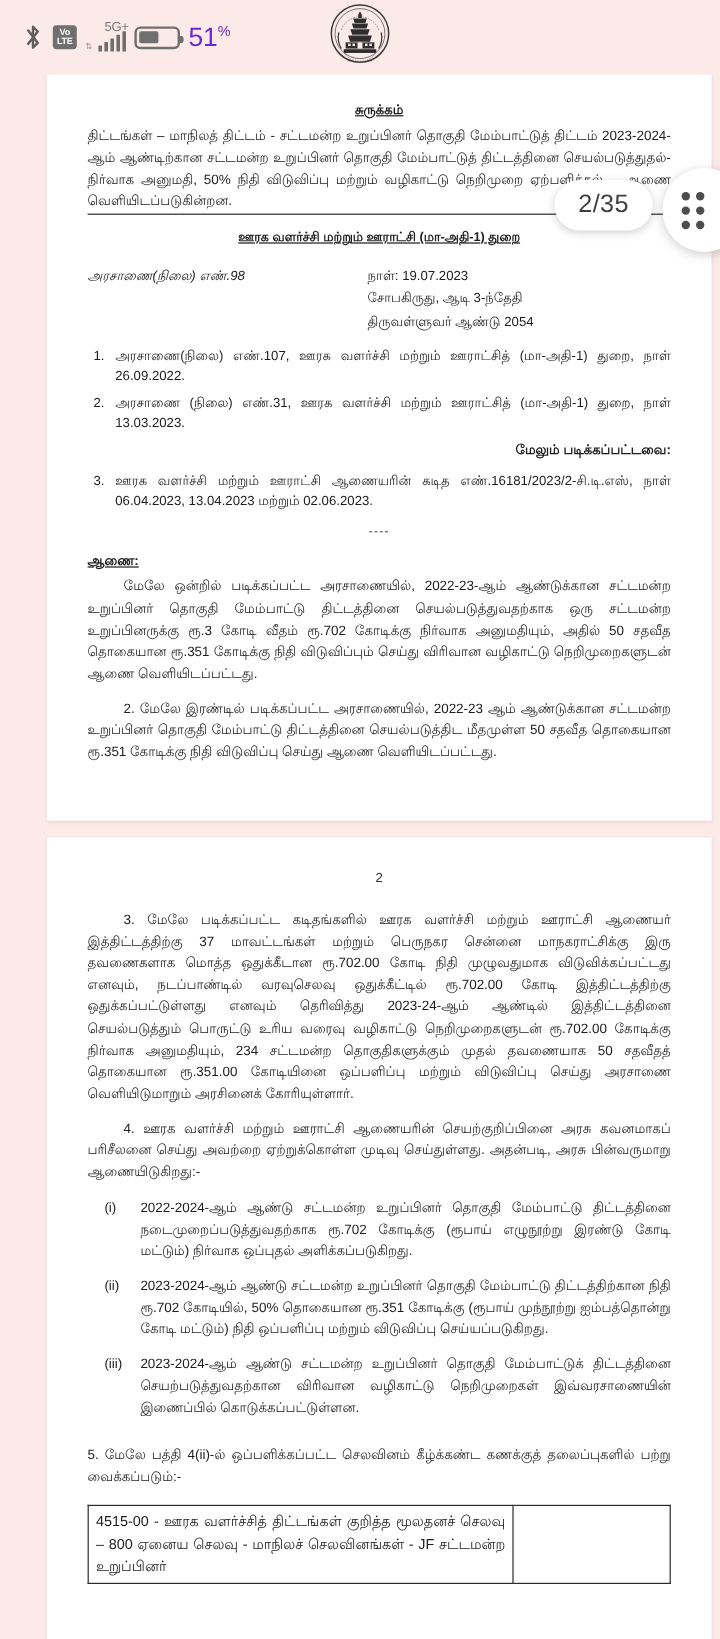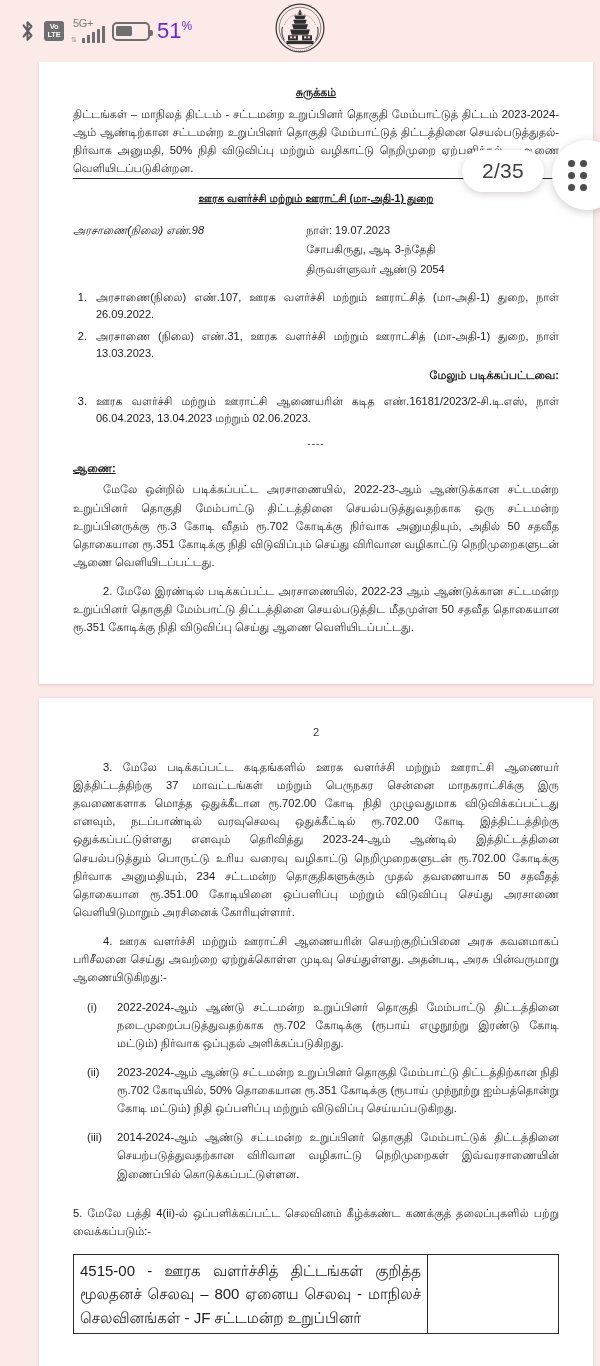--- a/index.html
+++ b/index.html
@@ -36,21 +36,21 @@
   
   .volte {
     width:20px; height:20px; border-radius:3px; background:#6f6f6f;
     color:#fff; display:flex; flex-direction:column; align-items:center;
     justify-content:center; line-height:8px; font-size:7.5px; font-weight:bold;
     letter-spacing:-.2px;
   }
   
   .sig-wrap { position:relative; width:34px; height:26px; }
   .sig-label {
-    position:absolute; top:-1px; left:2px; font-size:11px; color:#7a7a7a;
+    position:absolute; top:-1px; left:16px; font-size:11px; color:#7a7a7a;
     font-weight:500; letter-spacing:-.3px;
   }
   .sig-bars { position:absolute; bottom:1px; right:0; display:flex; align-items:flex-end; gap:1.5px; }
   .sig-bars i { display:block; width:3.5px; background:#6f6f6f; border-radius:.5px; }
   .sig-bars i:nth-child(1){height:5px;}
   .sig-bars i:nth-child(2){height:8px;}
   .sig-bars i:nth-child(3){height:11px;}
   .sig-bars i:nth-child(4){height:14px;}
   .sig-bars i:nth-child(5){height:17px;}
   .sig-arrows { position:absolute; bottom:1px; left:0; font-size:7px; color:#9a9a9a; line-height:7px; }
@@ -116,21 +116,21 @@
   ol.romans { list-style:none; margin:10px 0 0 0; padding:0 0 0 14px; }
   ol.romans li { display:flex; gap:8px; margin-bottom:11px; font-size:11.2px; line-height:1.62; }
   ol.romans li .rn { width:22px; flex:none; }
   ol.romans li .bdy { flex:1; text-align:justify; }
 
   .acct-table {
     margin-top:14px; border:1.3px solid #2b2b2b; width:100%;
     border-collapse:collapse;
   }
   .acct-table td {
-    border:1.3px solid #2b2b2b; padding:4px 6px; font-size:15px;
+    border:1.3px solid #2b2b2b; padding:4px 6px; font-size:12px;
     line-height:1.55; vertical-align:top; text-align:justify;
   }
   .acct-table td.c1 { width:73%; }
   .acct-table td.c2 { width:27%; }
 
   
   .page-pill {
     position:absolute; right:56px; top:150px;
     background:#ffffff; border-radius:22px;
     padding:9px 20px; font-size:21px; color:#3f3f3f;
@@ -282,21 +282,21 @@
         <li>
           <span class="rn">(i)</span>
           <span class="bdy">2022-2024-ஆம் ஆண்டு சட்டமன்ற உறுப்பினர் தொகுதி மேம்பாட்டு திட்டத்தினை நடைமுறைப்படுத்துவதற்காக ரூ.702 கோடிக்கு (ரூபாய் எழுநூற்று இரண்டு கோடி மட்டும்) நிர்வாக ஒப்புதல் அளிக்கப்படுகிறது.</span>
         </li>
         <li>
           <span class="rn">(ii)</span>
           <span class="bdy">2023-2024-ஆம் ஆண்டு சட்டமன்ற உறுப்பினர் தொகுதி மேம்பாட்டு திட்டத்திற்கான நிதி ரூ.702 கோடியில், 50% தொகையான ரூ.351 கோடிக்கு (ரூபாய் முந்நூற்று ஐம்பத்தொன்று கோடி மட்டும்) நிதி ஒப்பளிப்பு மற்றும் விடுவிப்பு செய்யப்படுகிறது.</span>
         </li>
         <li>
           <span class="rn">(iii)</span>
-          <span class="bdy">2014-2024-ஆம் ஆண்டு சட்டமன்ற உறுப்பினர் தொகுதி மேம்பாட்டுக் திட்டத்தினை செயற்படுத்துவதற்கான விரிவான வழிகாட்டு நெறிமுறைகள் இவ்வரசாணையின் இணைப்பில் கொடுக்கப்பட்டுள்ளன.</span>
+          <span class="bdy">2023-2024-ஆம் ஆண்டு சட்டமன்ற உறுப்பினர் தொகுதி மேம்பாட்டுக் திட்டத்தினை செயற்படுத்துவதற்கான விரிவான வழிகாட்டு நெறிமுறைகள் இவ்வரசாணையின் இணைப்பில் கொடுக்கப்பட்டுள்ளன.</span>
         </li>
       </ol>
 
       <div class="t para-noind">5. மேலே பத்தி 4(ii)-ல் ஒப்பளிக்கப்பட்ட செலவினம் கீழ்க்கண்ட கணக்குத் தலைப்புகளில் பற்று வைக்கப்படும்:-</div>
 
       <table class="acct-table t">
         <tbody>
           <tr>
             <td class="c1">4515-00 - ஊரக வளர்ச்சித் திட்டங்கள் குறித்த மூலதனச் செலவு – 800 ஏனைய செலவு - மாநிலச் செலவினங்கள் - JF சட்டமன்ற உறுப்பினர்</td>
             <td class="c2"></td>

